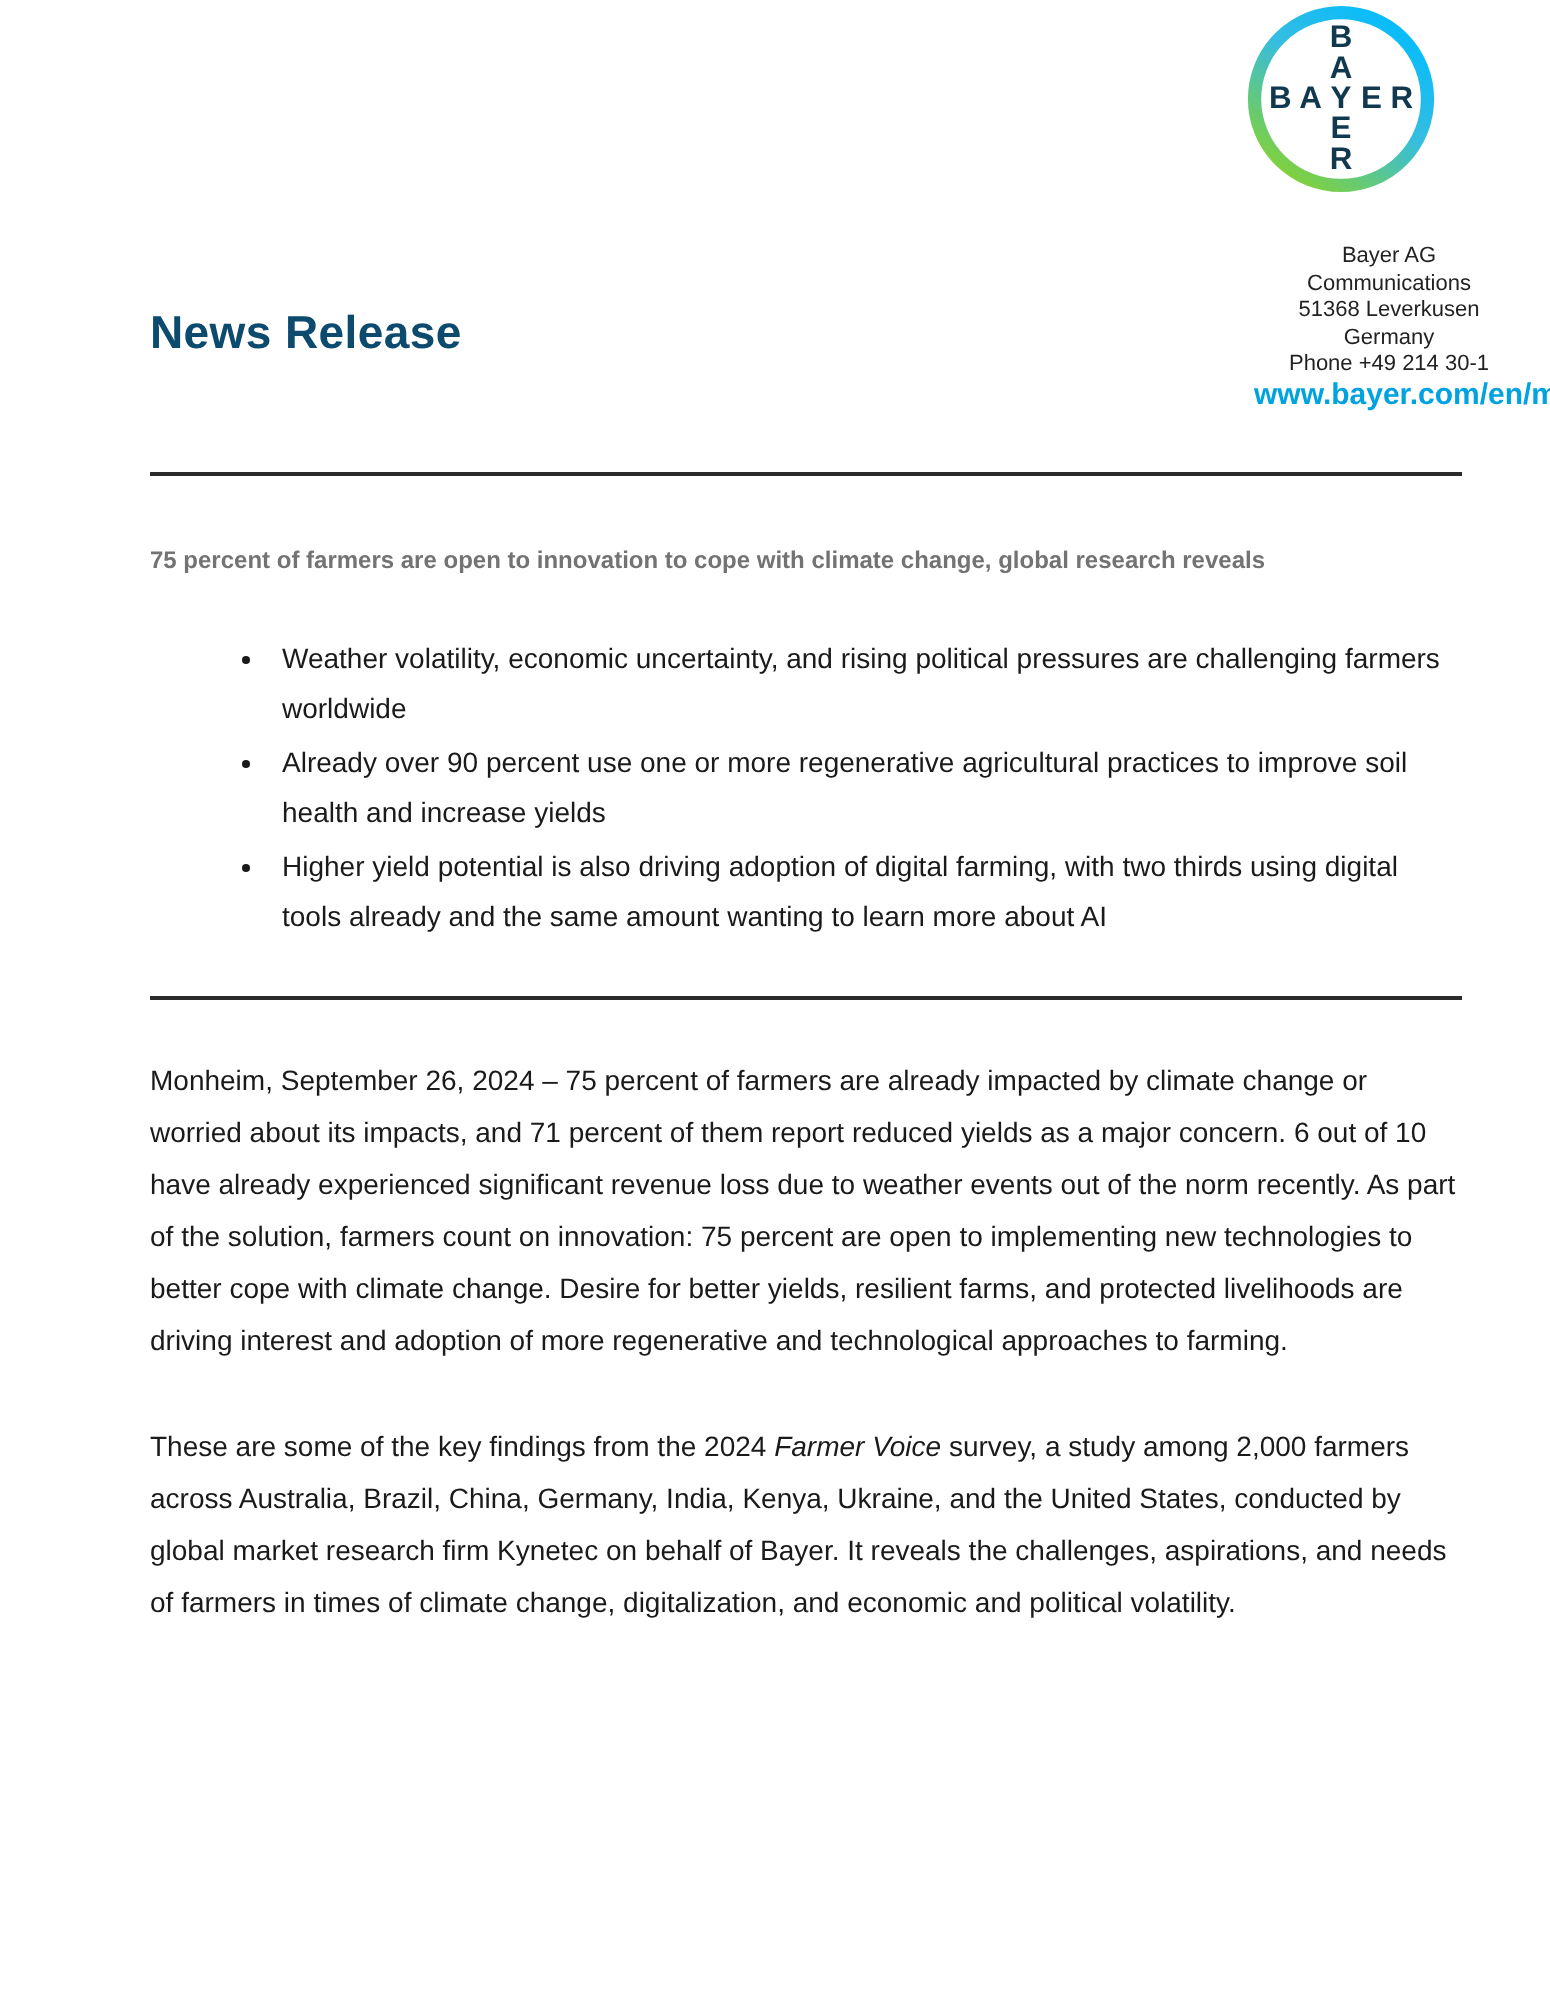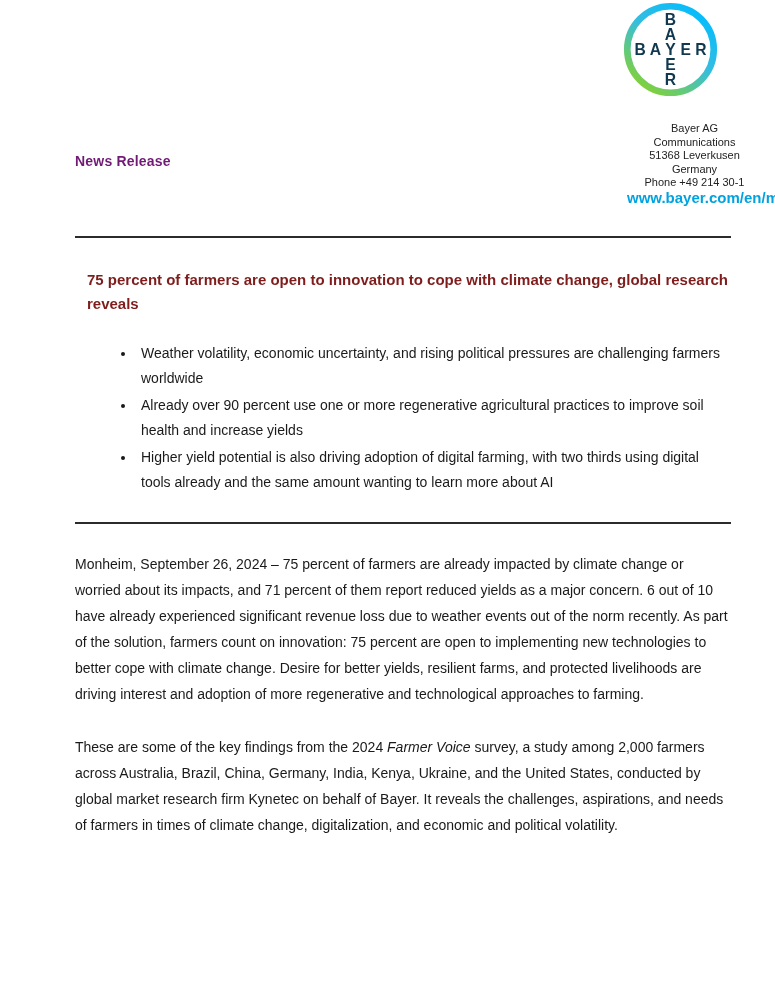--- a/index.html
+++ b/index.html
@@ -52,45 +52,45 @@
     color: #00a3e0;
     text-decoration: none;
     cursor: pointer;
   }
 
   
   .doc-type {
     position: absolute;
     left: 75px;
     top: 153px;
-    font-size: 14px;
+    font-size: 23px;
     font-weight: bold;
     letter-spacing: 0.2px;
-    color: #701a75;
+    color: #0c4a6e;
   }
 
   
   .content {
     position: absolute;
     left: 75px;
     top: 236px;
     width: 656px;
   }
   .rule {
     border: none;
     border-top: 2px solid #2b2b2b;
     height: 0;
     margin: 0;
   }
   .headline {
-    margin: 30px 0 25px 12px;
-    font-size: 15px;
+    margin: 30px 0 25px 0;
+    font-size: 12px;
     line-height: 24px;
     font-weight: bold;
-    color: #7f1d1d;
+    color: #737373;
   }
   .bullets {
     margin: 0 0 27px 0;
     padding-left: 21px;
     list-style: disc outside;
   }
   .bullets li {
     font-size: 14px;
     line-height: 25px;
     padding-left: 5px;

